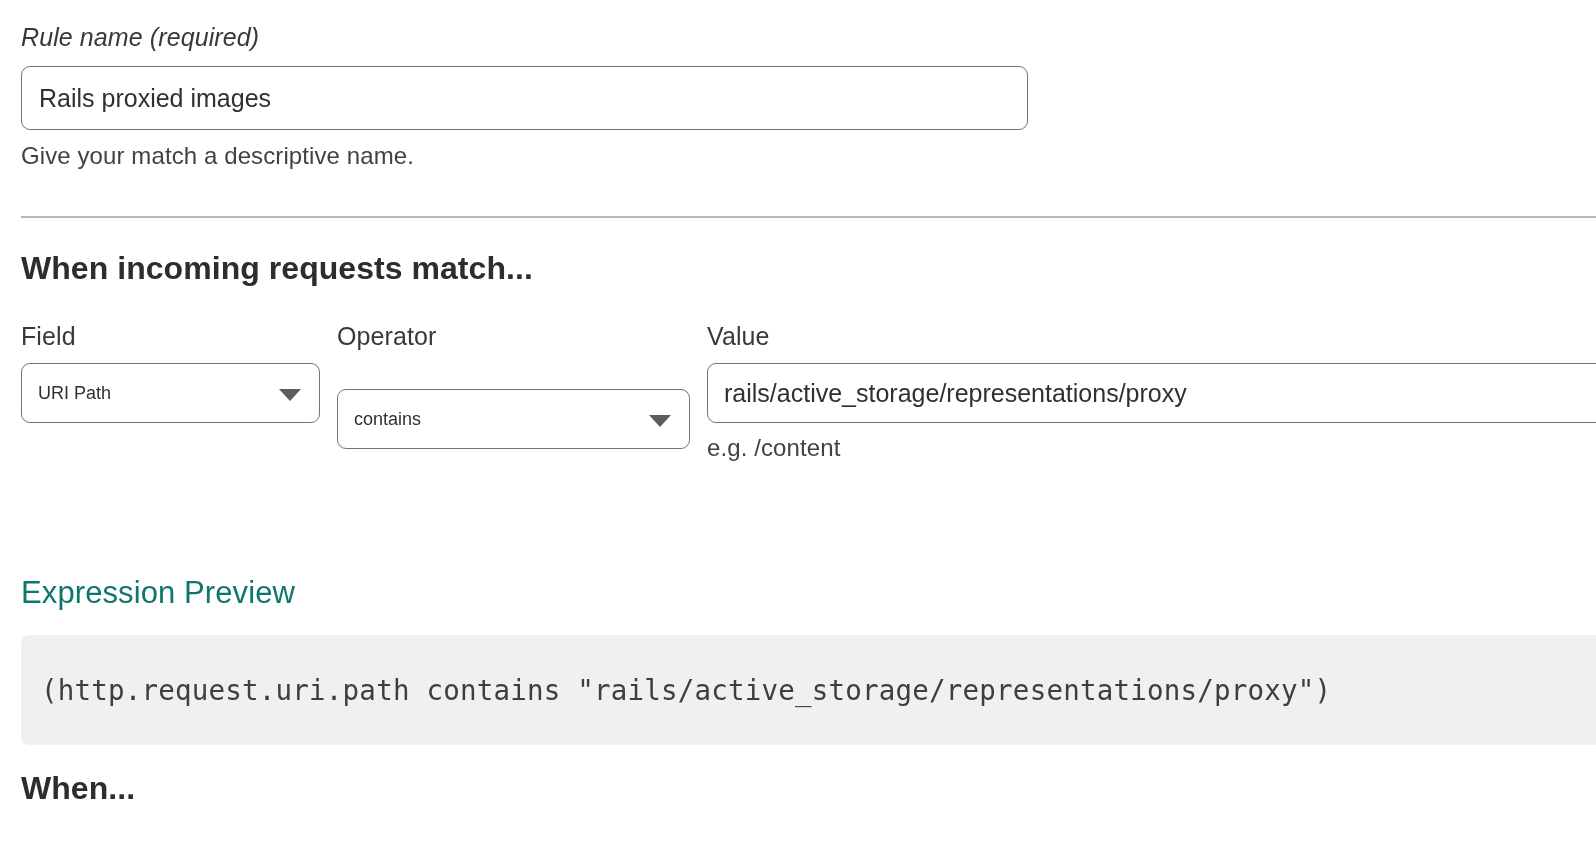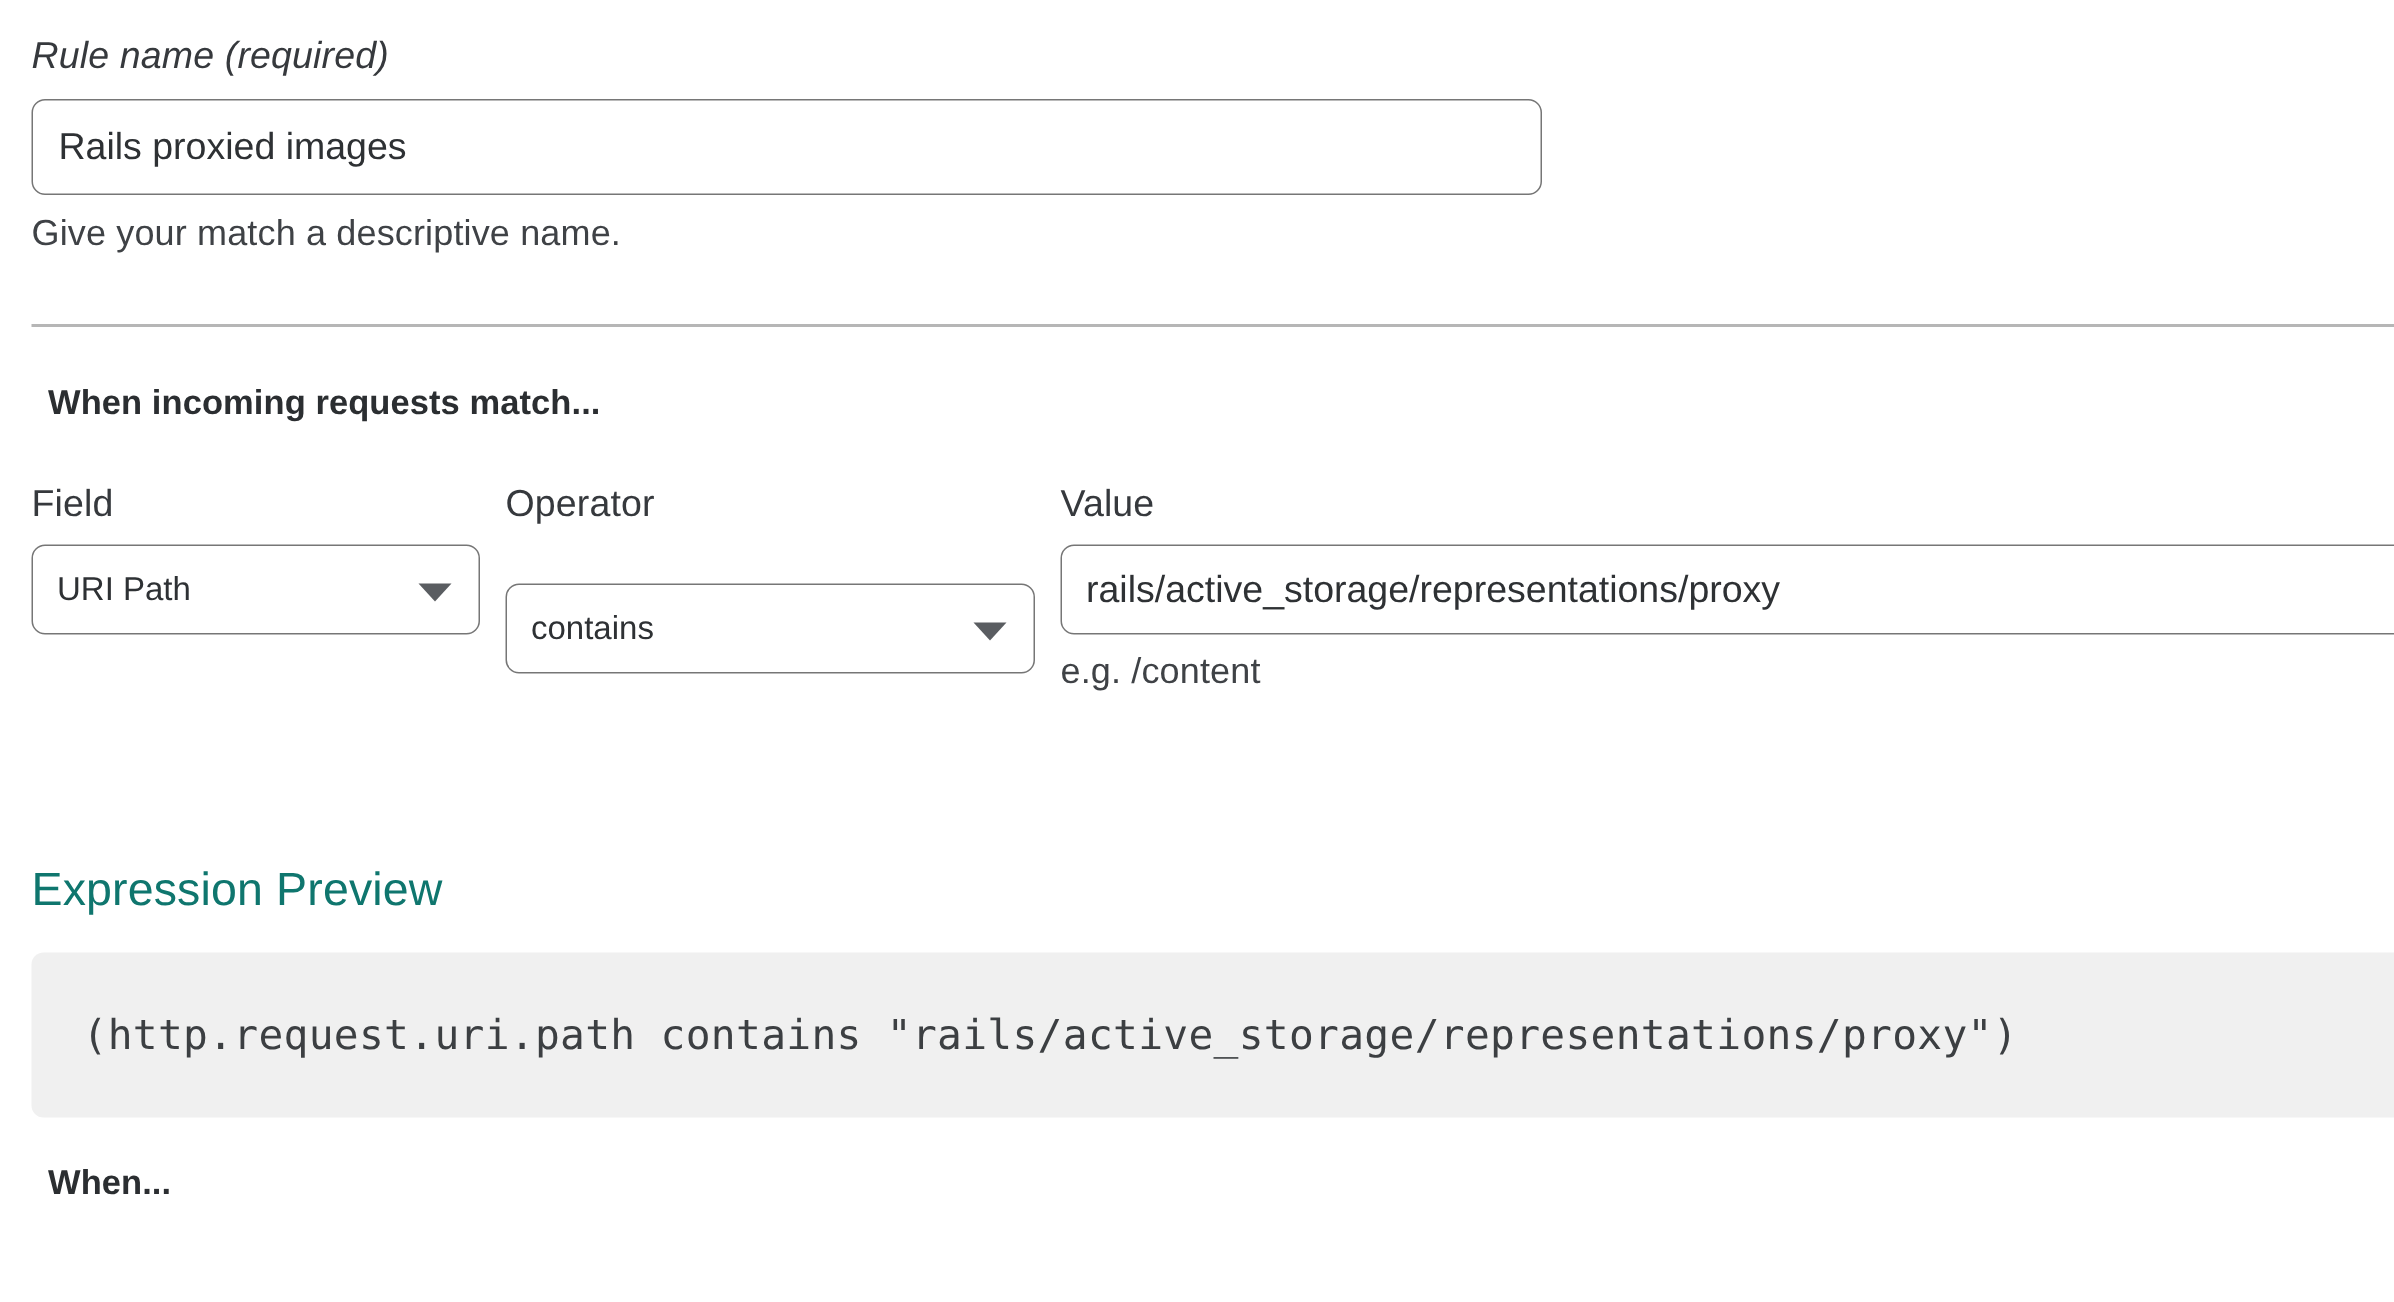--- a/index.html
+++ b/index.html
@@ -69,22 +69,22 @@
     left: 21px;
     top: 216px;
     width: 1596px;
     height: 2px;
     background: #b6b6b6;
   }
 
   
   .section-heading {
     position: absolute;
-    left: 32px;
-    font-size: 23px;
+    left: 21px;
+    font-size: 32px;
     line-height: 33px;
     font-weight: 700;
     color: #2b2e31;
     letter-spacing: 0.05px;
   }
   .section-heading.when { top: 252px; }
   .section-heading.then { top: 772px; }
 
   
   .condition-row {
@@ -111,21 +111,21 @@
     border: 1.6px solid #767676;
     border-radius: 9px;
     display: flex;
     align-items: center;
     padding: 0 16px;
     cursor: pointer;
   }
   .select-box.field-select { width: 299px; }
   .select-box.operator-select { width: 353px; margin-top: 26px; }
   .select-value {
-    font-size: 22px;
+    font-size: 18px;
     line-height: 28px;
     color: #2e3134;
     white-space: nowrap;
   }
   .chevron-down {
     position: absolute;
     right: 18px;
     top: 50%;
     margin-top: -4px;
     width: 0;
@@ -177,21 +177,21 @@
     border-radius: 8px;
     display: flex;
     align-items: center;
     overflow: hidden;
   }
   .expr-code {
     font-family: "DejaVu Sans Mono", "Liberation Mono", monospace;
     font-size: 27.5px;
     line-height: 34px;
     color: #3c3f42;
-    padding-left: 34px;
+    padding-left: 20px;
     white-space: pre;
     letter-spacing: 0.2px;
   }
 </style>
 </head>
 <body>
 
 <div class="page">
 
   <div class="rule-name-block">

